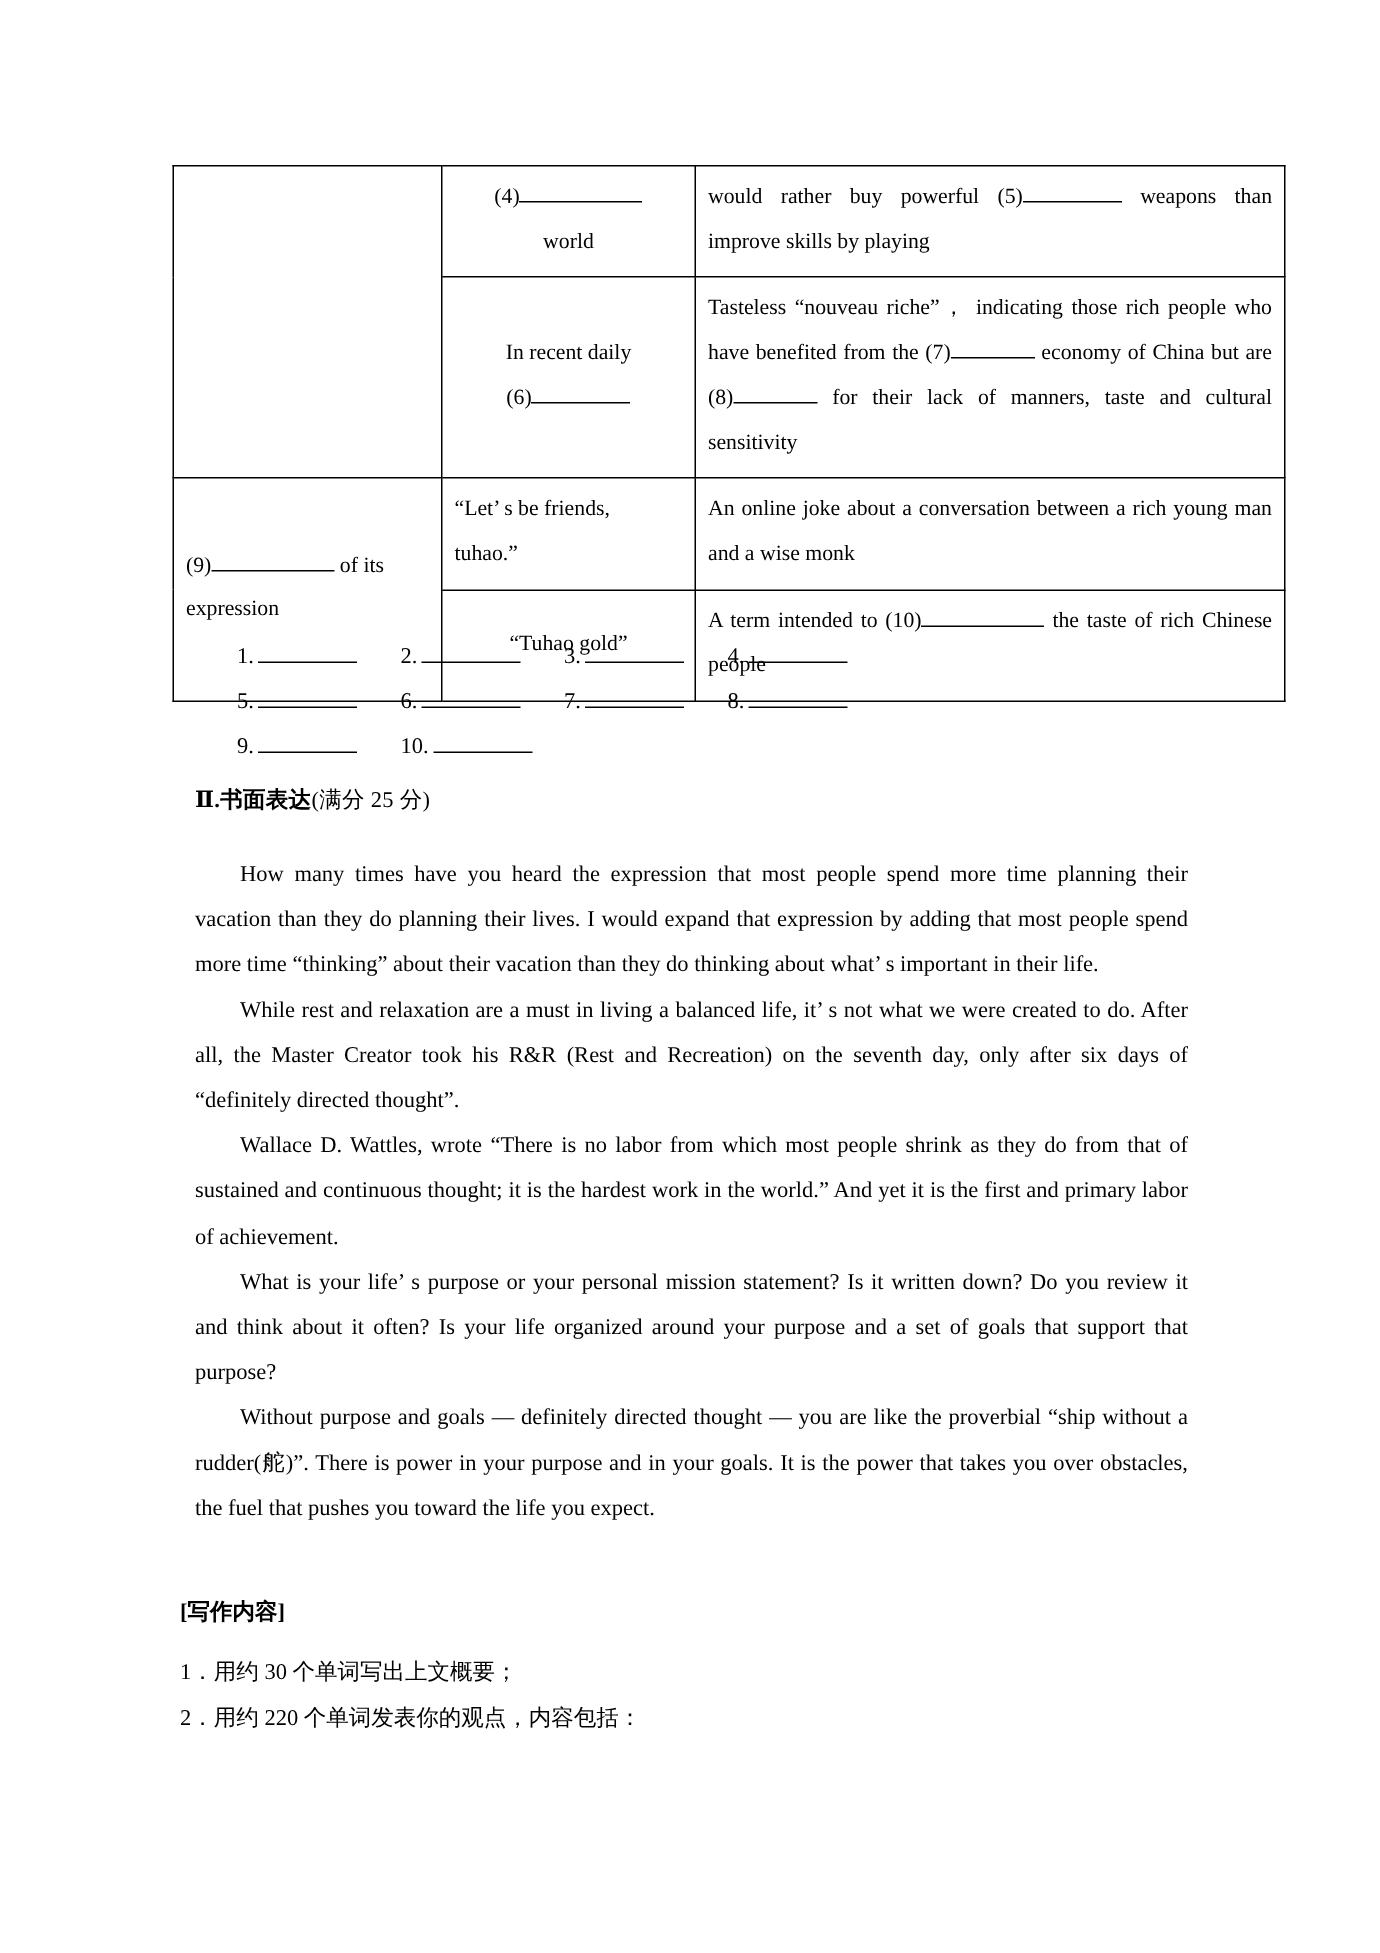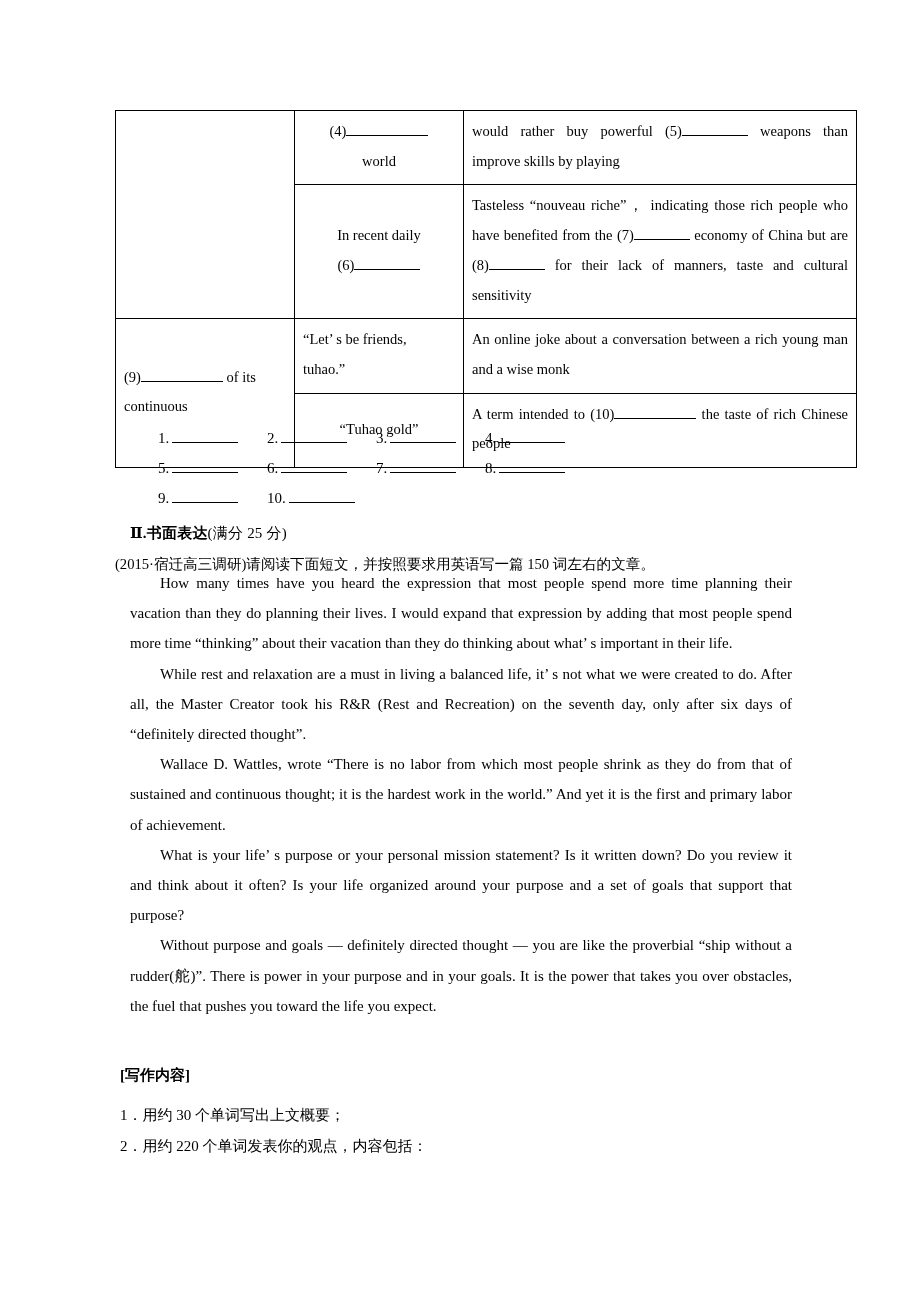--- a/index.html
+++ b/index.html
@@ -157,21 +157,21 @@
           <td class="col-b">
             <span class="cell-line">In recent daily</span>
             <span class="cell-line"><span>(6)</span><span class="blank b-md"></span></span>
           </td>
           <td class="col-c"><span>Tasteless “nouveau riche”，   indicating those rich people who have benefited from the (7)</span><span class="blank b-sm"></span><span> economy of China but are (8)</span><span class="blank b-sm"></span><span> for their lack of manners, taste and cultural sensitivity</span></td>
         </tr>
 
         <tr>
           <td class="col-a" rowspan="2">
             <span class="cell-line"><span>(9)</span><span class="blank b-lg"></span><span> of its</span></span>
-            <span class="cell-line">continuous</span>
+            <span class="cell-line">expression</span>
           </td>
           <td class="col-b" style="text-align:justify;text-align-last:left;">
             <span class="cell-line">“Let’ s be friends,</span>
             <span class="cell-line">tuhao.”</span>
           </td>
           <td class="col-c"><span>An online joke about a conversation between a rich young man and   a wise monk</span></td>
         </tr>
 
         <tr>
           <td class="col-b">
@@ -190,21 +190,20 @@
     <div class="ans-row">
       <span class="ans-item"><span class="ans-num">5.</span><span class="ans-line"></span></span><span class="ans-item"><span class="ans-num">6.</span><span class="ans-line"></span></span><span class="ans-item"><span class="ans-num">7.</span><span class="ans-line"></span></span><span class="ans-item"><span class="ans-num">8.</span><span class="ans-line"></span></span>
     </div>
     <div class="ans-row">
       <span class="ans-item"><span class="ans-num">9.</span><span class="ans-line"></span></span><span class="ans-item"><span class="ans-num">10.</span><span class="ans-line"></span></span>
     </div>
   </div>
 
   <div class="sec-head"><span>Ⅱ.书面表达</span><span class="norm">(满分 25 分)</span></div>
 
-  <div class="prompt-line">(2015·宿迁高三调研)请阅读下面短文，并按照要求用英语写一篇 150 词左右的文章。</div>
 
   <div class="body-text">
     <p>How many times have you heard the expression that most people spend more time planning their vacation than they do planning their lives. I would expand that expression by adding that most people spend more time “thinking” about their vacation than they do thinking about what’ s important in their life.</p>
     <p>While rest and relaxation are a must in living a balanced life, it’ s not what we were created to do. After all, the Master Creator took his R&amp;R (Rest and Recreation) on the seventh day, only after six days of “definitely directed thought”.</p>
     <p>Wallace D. Wattles, wrote “There is no labor from which most people shrink as they do from that of sustained and continuous thought; it is the hardest work in the world.” And yet it is the first and primary labor of achievement.</p>
     <p>What is your life’ s purpose or your personal mission statement? Is it written down? Do you review it and think about it often? Is your life organized around your purpose and a set of goals that support that purpose?</p>
     <p>Without purpose and goals — definitely directed thought — you are like the proverbial “ship without a rudder(舵)”. There is power in your purpose and in your goals. It is the power that takes you over obstacles, the fuel that pushes you toward the life you expect.</p>
   </div>
 
   <div class="tail">

